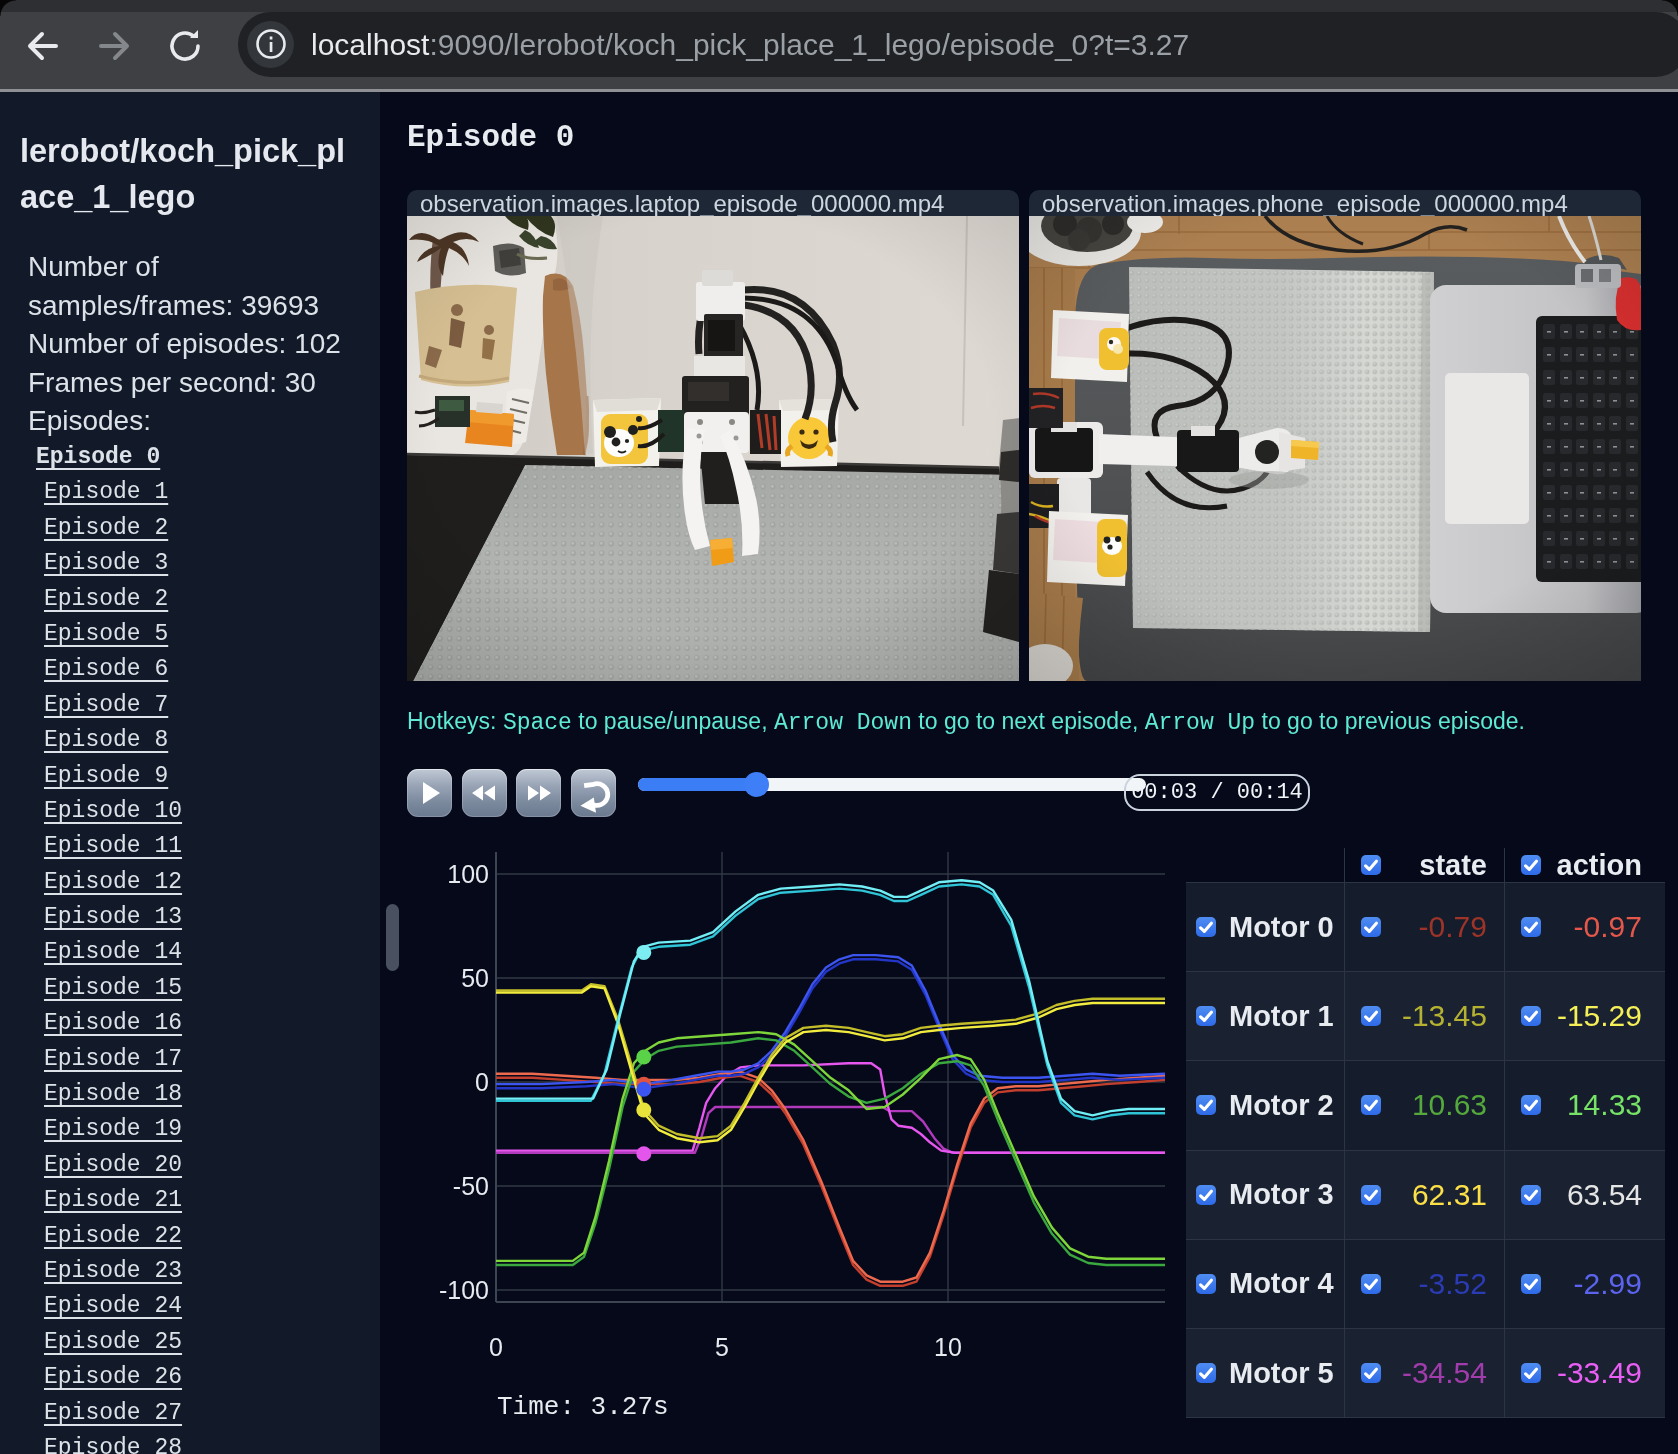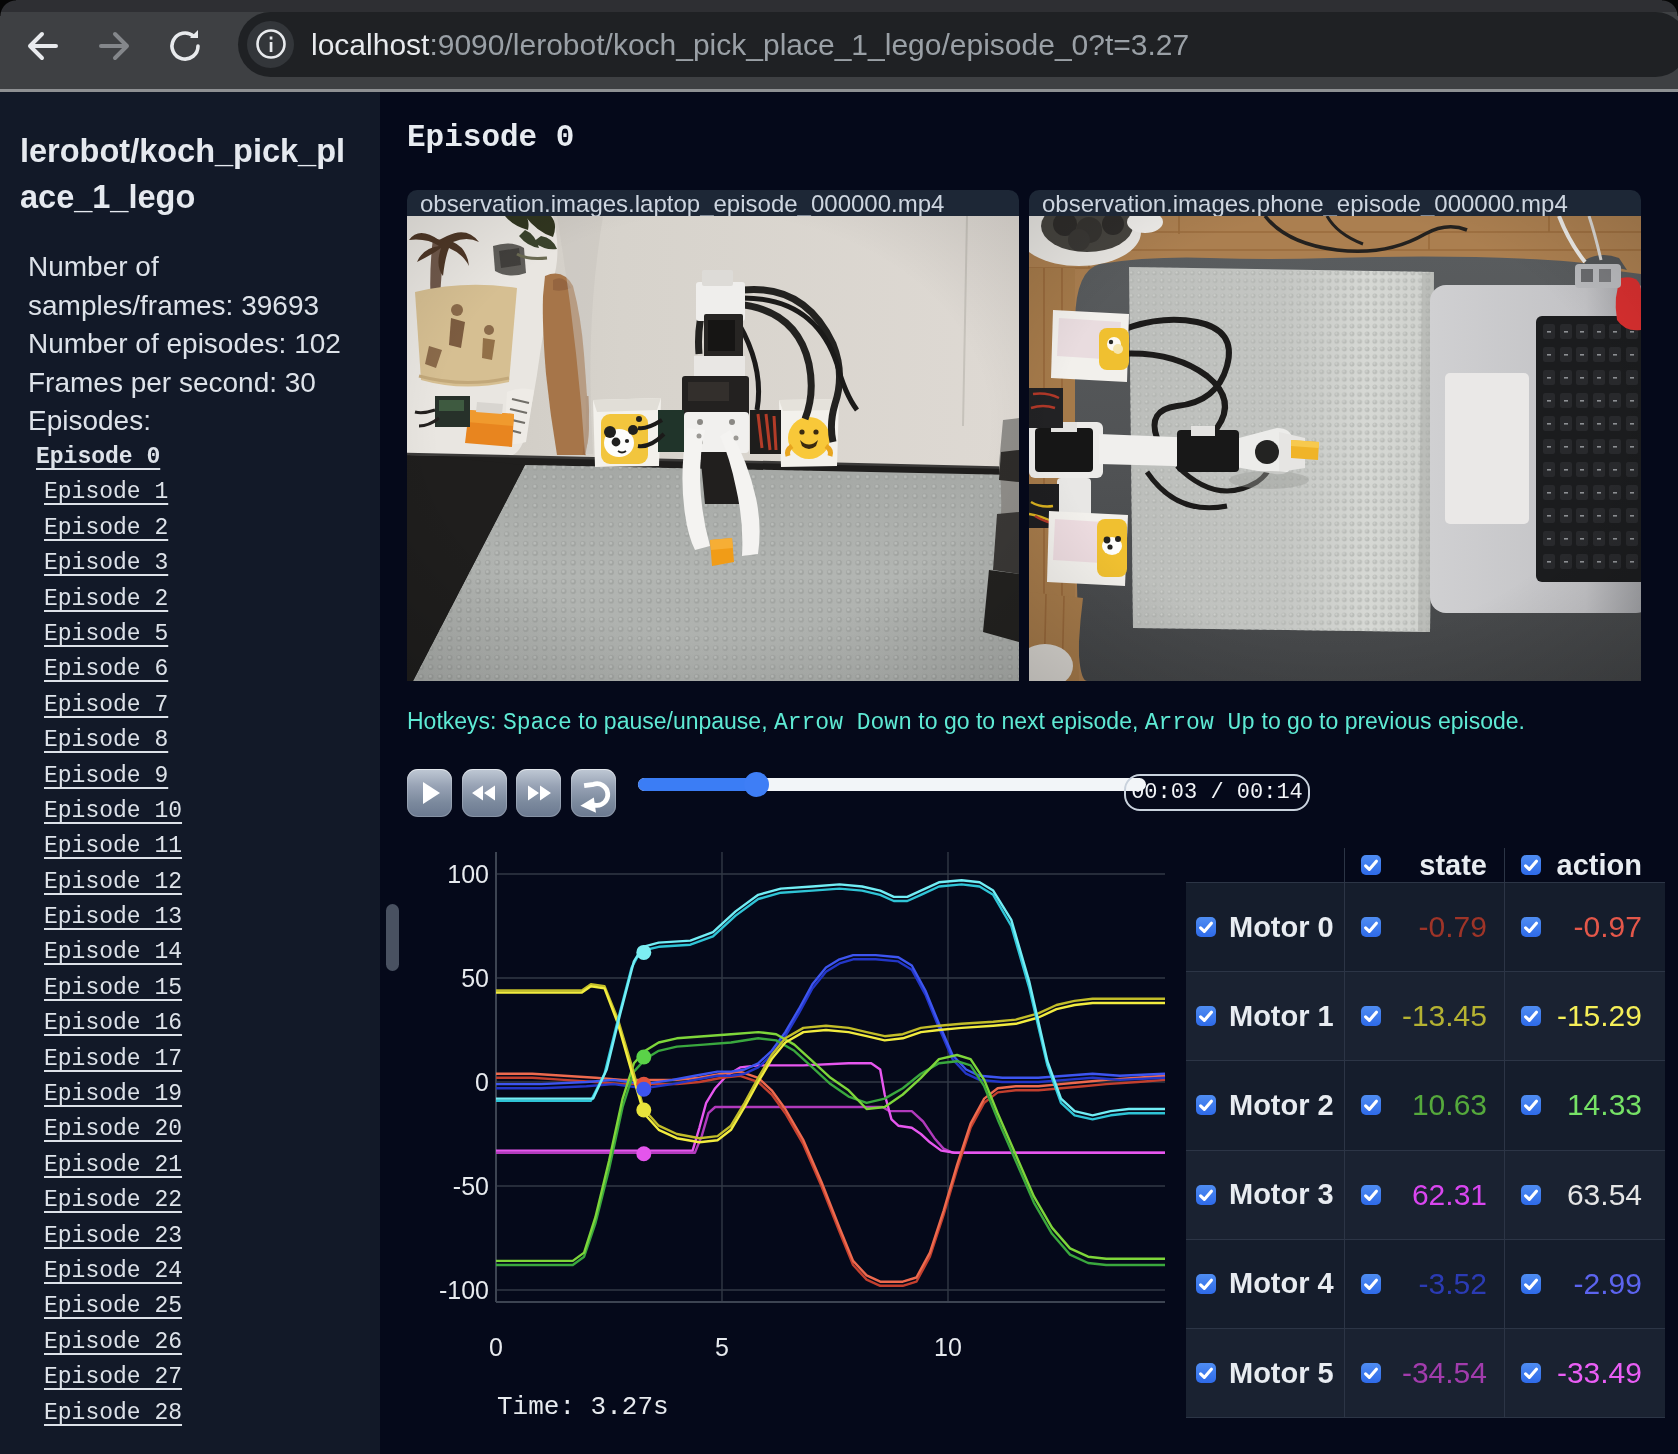--- a/index.html
+++ b/index.html
@@ -103,20 +103,21 @@
         <div class="epn"><span>Episode 8</span></div>
         <div class="epn"><span>Episode 9</span></div>
         <div class="epn"><span>Episode 10</span></div>
         <div class="epn"><span>Episode 11</span></div>
         <div class="epn"><span>Episode 12</span></div>
         <div class="epn"><span>Episode 13</span></div>
         <div class="epn"><span>Episode 14</span></div>
         <div class="epn"><span>Episode 15</span></div>
         <div class="epn"><span>Episode 16</span></div>
         <div class="epn"><span>Episode 17</span></div>
+        <div class="epn"><span>Episode 18</span></div>
         <div class="epn"><span>Episode 19</span></div>
         <div class="epn"><span>Episode 20</span></div>
         <div class="epn"><span>Episode 21</span></div>
         <div class="epn"><span>Episode 22</span></div>
         <div class="epn"><span>Episode 23</span></div>
         <div class="epn"><span>Episode 24</span></div>
         <div class="epn"><span>Episode 25</span></div>
         <div class="epn"><span>Episode 26</span></div>
         <div class="epn"><span>Episode 27</span></div>
         <div class="epn"><span>Episode 28</span></div>
@@ -666,21 +667,21 @@
                 <span class="mlbl">Motor 3</span>
               </div>
             </td>
         <td class="c2">
               <div class="cell" style="padding:0 17px 0 16px">
                 <span class="chk">
                   <svg width="20" height="20" viewBox="0 0 20 20">
                     <path d="M4.6 10.8 L8.3 14.4 L15.4 6.2" stroke="#fff" stroke-width="3.1" fill="none" stroke-linecap="round" stroke-linejoin="round"></path>
                   </svg>
                 </span>
-                <span class="val" style="color:#d946ef">62.31</span>
+                <span class="val" style="color:#fde047">62.31</span>
               </div>
             </td>
         <td class="c3">
               <div class="cell" style="padding:0 23px 0 16px">
                 <span class="chk">
                   <svg width="20" height="20" viewBox="0 0 20 20">
                     <path d="M4.6 10.8 L8.3 14.4 L15.4 6.2" stroke="#fff" stroke-width="3.1" fill="none" stroke-linecap="round" stroke-linejoin="round"></path>
                   </svg>
                 </span>
                 <span class="val" style="color:#e5e5e5">63.54</span>

